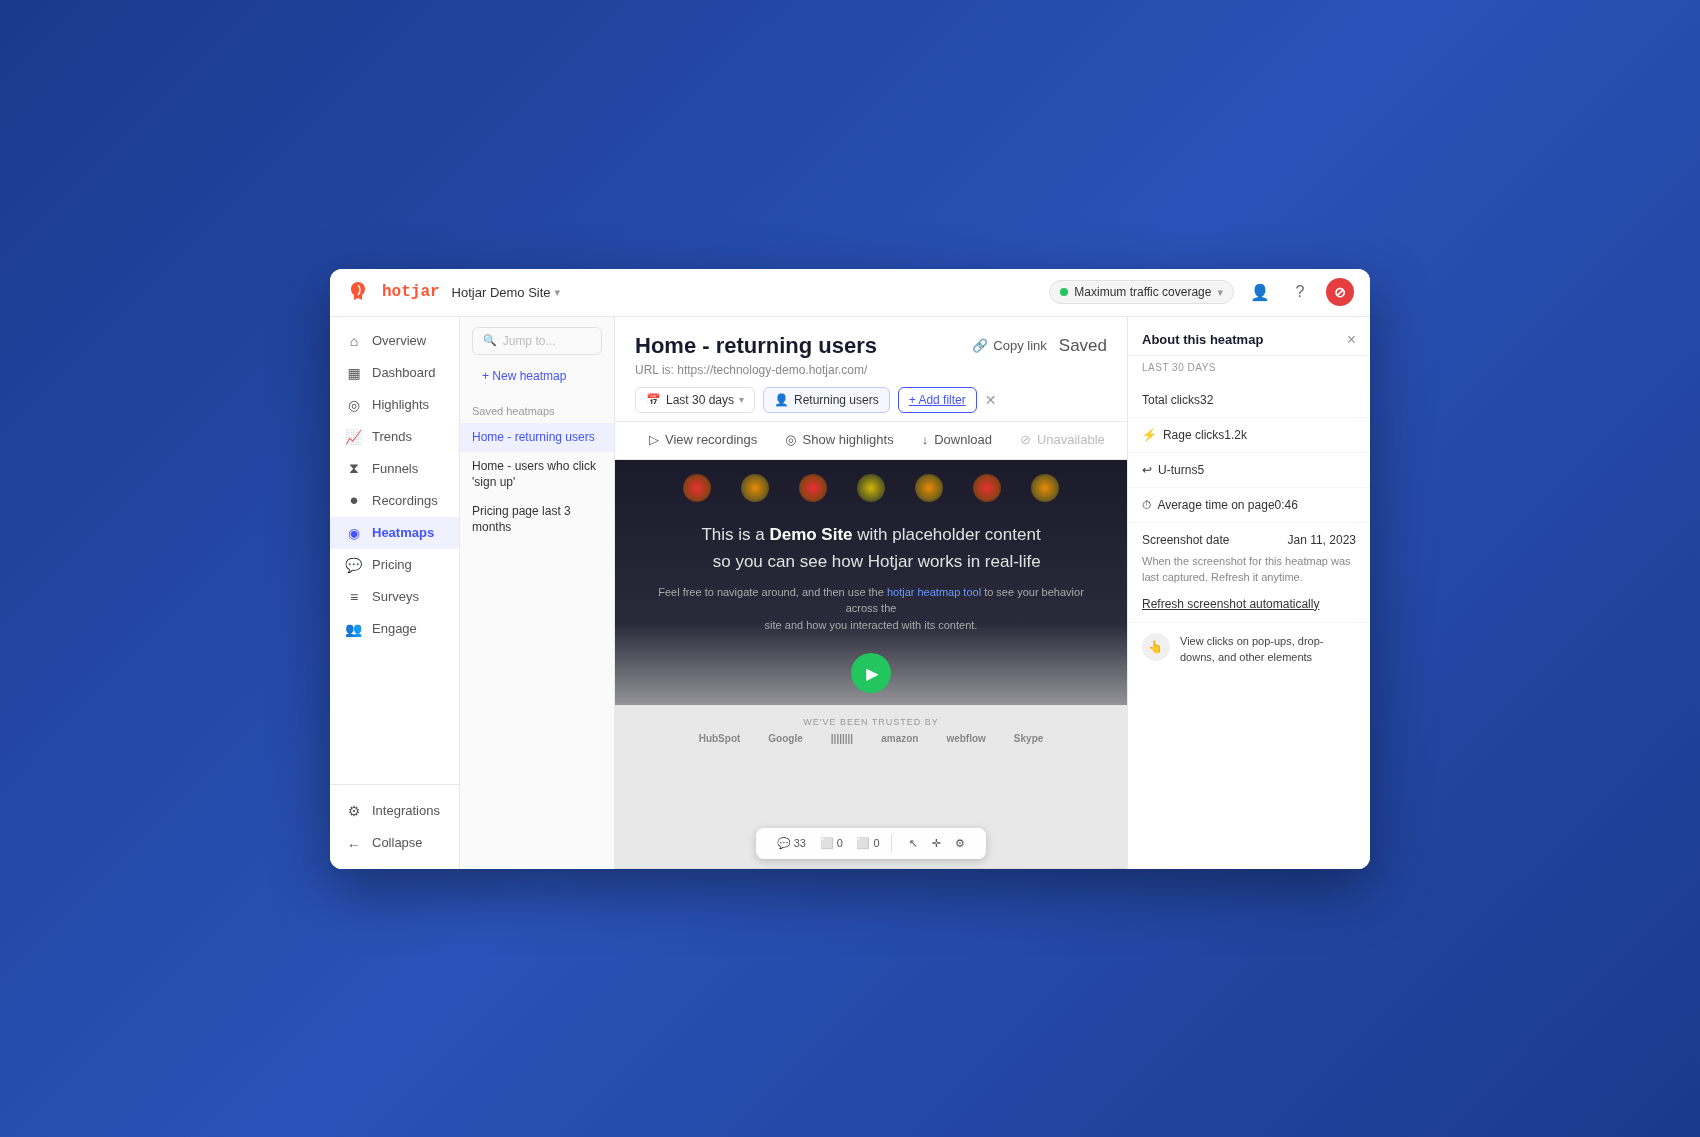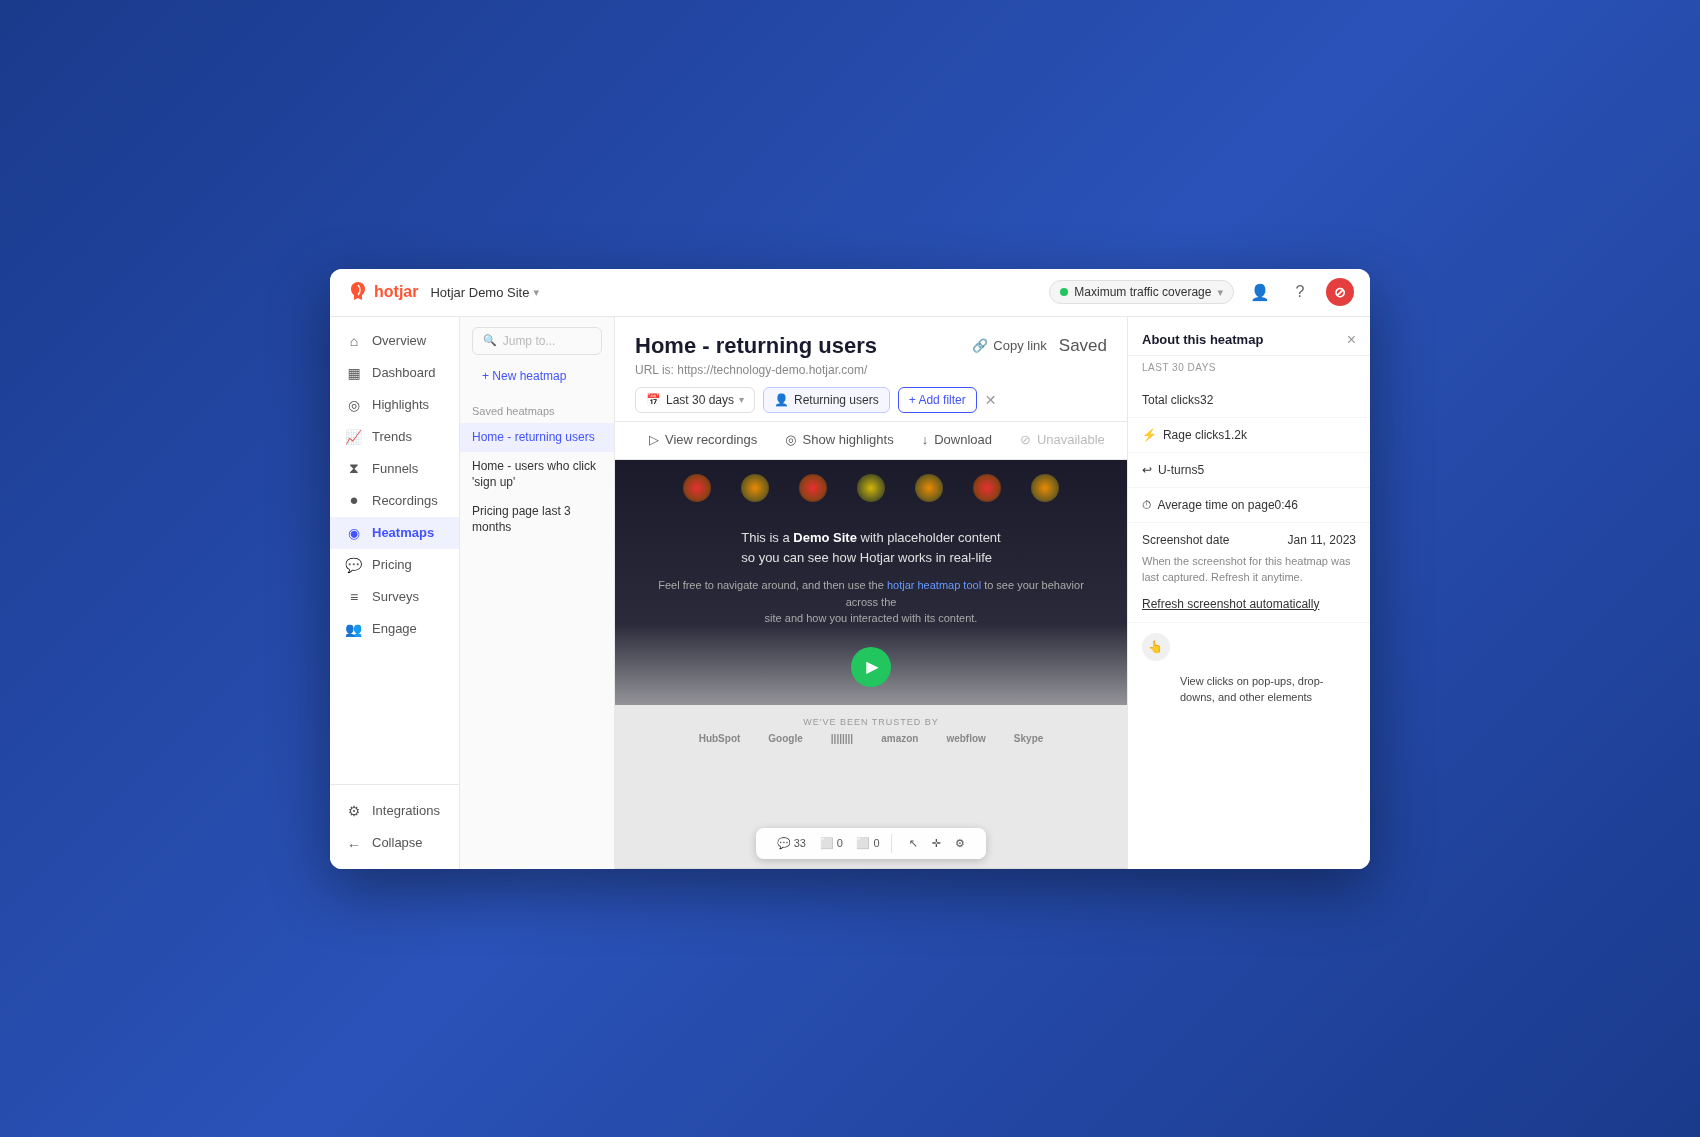--- a/index.html
+++ b/index.html
@@ -28,21 +28,22 @@
       border-bottom: 1px solid #e8e8e8;
       display: flex;
       align-items: center;
       padding: 0 16px;
       gap: 12px;
       flex-shrink: 0;
     }
     .logo-area {
       display: flex;
       align-items: center;
-      gap: 4px;
+      gap: 12px;
+      font-family: Liberation Mono, monospace;
     }
     .logo-icon {
       width: 24px;
       height: 24px;
     }
     .site-selector {
       display: flex;
       align-items: center;
       gap: 4px;
       font-size: 13px;
@@ -236,20 +237,21 @@
       display: flex;
       align-items: center;
       gap: 4px;
       padding: 5px 10px;
       border: 1px solid #4353ff;
       border-radius: 6px;
       font-size: 12px;
       color: #4353ff;
       cursor: pointer;
       background: #fff;
+      text-decoration: underline;
     }
     .filter-close {
       color: #999;
       cursor: pointer;
       font-size: 14px;
     }
     
     .tabs-row {
       display: flex;
       align-items: center;
@@ -288,22 +290,22 @@
     .heatmap-dark-section {
       flex: 0 0 60%;
       position: relative;
       display: flex;
       flex-direction: column;
       align-items: center;
       justify-content: center;
     }
     .website-preview-text {
       color: #e0e0e0;
-      font-size: 13px;
-      text-align: left;
+      font-size: 17px;
+      text-align: right;
       line-height: 1.6;
       padding: 0 40px;
       margin-top: 10px;
     }
     .website-preview-text strong {
       color: #fff;
       font-weight: 700;
     }
     .heatmap-subtext {
       color: #aaa;
@@ -480,21 +482,20 @@
       display: flex;
       align-items: center;
       justify-content: center;
       font-size: 12px;
       flex-shrink: 0;
     }
     .footer-text {
       font-size: 11px;
       color: #444;
       line-height: 1.5;
-      margin-top: 40px;
     }
     
     .dots-overlay {
       position: absolute;
       top: 14px;
       left: 0;
       right: 0;
       display: flex;
       justify-content: center;
       gap: 30px;

